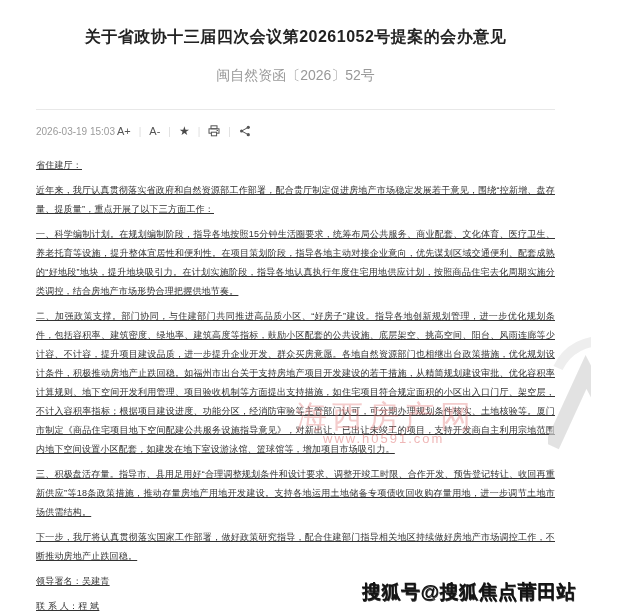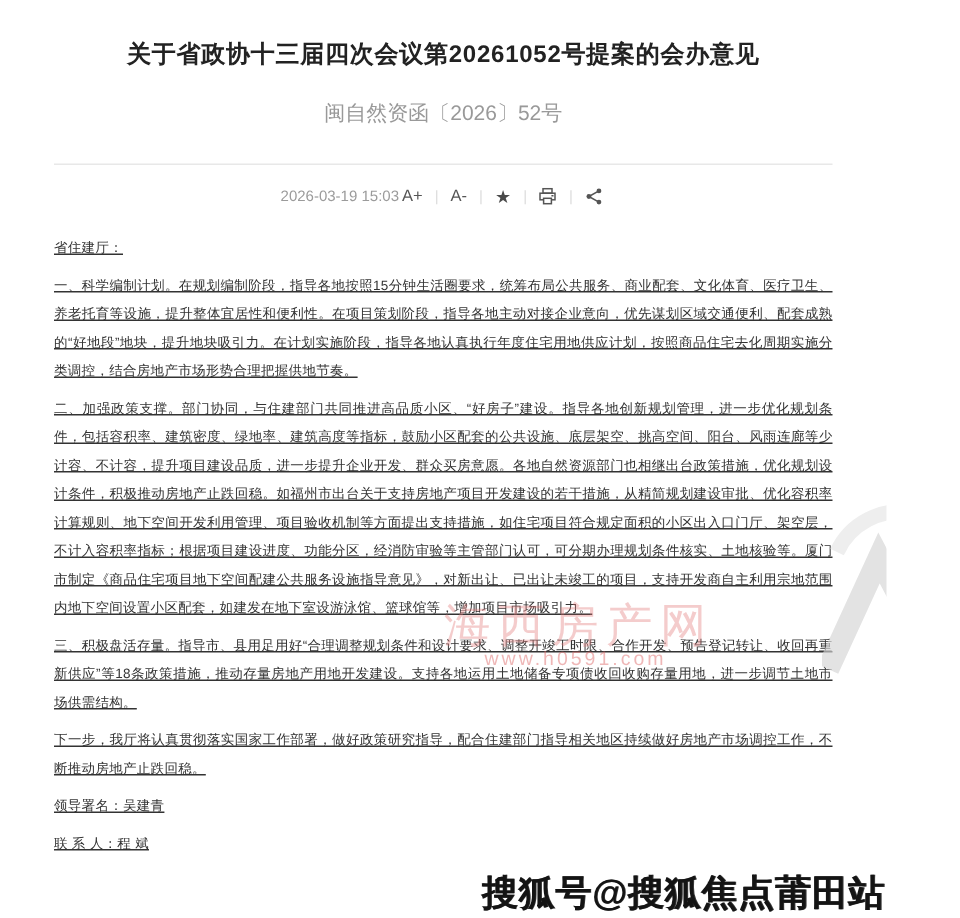--- a/index.html
+++ b/index.html
@@ -11,21 +11,21 @@
     margin:26px 10px 0 10px; text-align:center; font-size:16px; line-height:21px;
     font-weight:bold; color:#222222; letter-spacing:0.5px;
   }
   .docnum{
     margin-top:20px; text-align:center; font-size:14px; color:#999999;
   }
   .divider{
     margin:24px 36px 0 36px; border-bottom:1px solid #e8e8e8;
   }
   .meta{
-    display:flex; justify-content:center; align-items:center;
+    display:flex; justify-content:flex-start; align-items:center;
     padding:10px 36px 0 36px; height:22px;
   }
   .pubtime{font-size:10px; color:#9b9b9b;}
   .tools{display:flex; align-items:center; color:#555555; font-size:11px;}
   .tool{cursor:pointer; padding:0 2px; color:#555555; line-height:14px;}
   .tool.star{font-size:12px; color:#4a4a4a;}
   .sep{color:#dddddd; margin:0 6px; font-size:10px;}
   .tools svg{display:block;}
   .bodytext{margin-top:14px; padding:0 36px;}
   .para{
@@ -37,21 +37,21 @@
     position:absolute; left:296px; top:396px; font-size:31px; font-weight:normal;
     color:rgba(225,122,122,0.38); letter-spacing:5px; white-space:nowrap;
     pointer-events:none;
   }
   .wm-url{
     position:absolute; left:323px; top:431px; font-size:13px;
     color:rgba(222,104,104,0.48); letter-spacing:2px; pointer-events:none;
   }
   .wm-logo{position:absolute; left:548px; top:328px; opacity:0.65; pointer-events:none;}
   .wm-sohu{
-    position:absolute; right:1px; top:579px; font-size:24px; font-weight:800;
+    position:absolute; right:15px; top:579px; font-size:19px; font-weight:800;
     color:#141414; letter-spacing:0.5px; white-space:nowrap;
     text-shadow:0.6px 0.6px 0 #3a3a3a; pointer-events:auto;
   }
 </style>
 </head>
 <body>
 
 <div class="page">
 
   <h1 class="title">关于省政协十三届四次会议第20261052号提案的会办意见</h1>
@@ -85,20 +85,21 @@
           <circle cx="9.3" cy="9.7" r="1.6" fill="#555"></circle>
           <line x1="2.6" y1="6" x2="9.3" y2="2.3" stroke="#555" stroke-width="1"></line>
           <line x1="2.6" y1="6" x2="9.3" y2="9.7" stroke="#555" stroke-width="1"></line>
         </svg>
       </span>
     </div>
   </div>
 
   <div class="bodytext">
       <p class="para">省住建厅：</p>
+      <p class="para">近年来，我厅认真贯彻落实省政府和自然资源部工作部署，配合贵厅制定促进房地产市场稳定发展若干意见，围绕“控新增、盘存量、提质量”，重点开展了以下三方面工作：</p>
       <p class="para">一、科学编制计划。在规划编制阶段，指导各地按照15分钟生活圈要求，统筹布局公共服务、商业配套、文化体育、医疗卫生、养老托育等设施，提升整体宜居性和便利性。在项目策划阶段，指导各地主动对接企业意向，优先谋划区域交通便利、配套成熟的“好地段”地块，提升地块吸引力。在计划实施阶段，指导各地认真执行年度住宅用地供应计划，按照商品住宅去化周期实施分类调控，结合房地产市场形势合理把握供地节奏。</p>
       <p class="para">二、加强政策支撑。部门协同，与住建部门共同推进高品质小区、“好房子”建设。指导各地创新规划管理，进一步优化规划条件，包括容积率、建筑密度、绿地率、建筑高度等指标，鼓励小区配套的公共设施、底层架空、挑高空间、阳台、风雨连廊等少计容、不计容，提升项目建设品质，进一步提升企业开发、群众买房意愿。各地自然资源部门也相继出台政策措施，优化规划设计条件，积极推动房地产止跌回稳。如福州市出台关于支持房地产项目开发建设的若干措施，从精简规划建设审批、优化容积率计算规则、地下空间开发利用管理、项目验收机制等方面提出支持措施，如住宅项目符合规定面积的小区出入口门厅、架空层，不计入容积率指标；根据项目建设进度、功能分区，经消防审验等主管部门认可，可分期办理规划条件核实、土地核验等。厦门市制定《商品住宅项目地下空间配建公共服务设施指导意见》，对新出让、已出让未竣工的项目，支持开发商自主利用宗地范围内地下空间设置小区配套，如建发在地下室设游泳馆、篮球馆等，增加项目市场吸引力。</p>
       <p class="para">三、积极盘活存量。指导市、县用足用好“合理调整规划条件和设计要求、调整开竣工时限、合作开发、预告登记转让、收回再重新供应”等18条政策措施，推动存量房地产用地开发建设。支持各地运用土地储备专项债收回收购存量用地，进一步调节土地市场供需结构。</p>
       <p class="para">下一步，我厅将认真贯彻落实国家工作部署，做好政策研究指导，配合住建部门指导相关地区持续做好房地产市场调控工作，不断推动房地产止跌回稳。</p>
       <p class="para">领导署名：吴建青</p>
       <p class="para">联 系 人：程 斌</p>
     </div>
 
   <div class="wm-haixi">海西房产网</div>
   <div class="wm-url">www.h0591.com</div>

